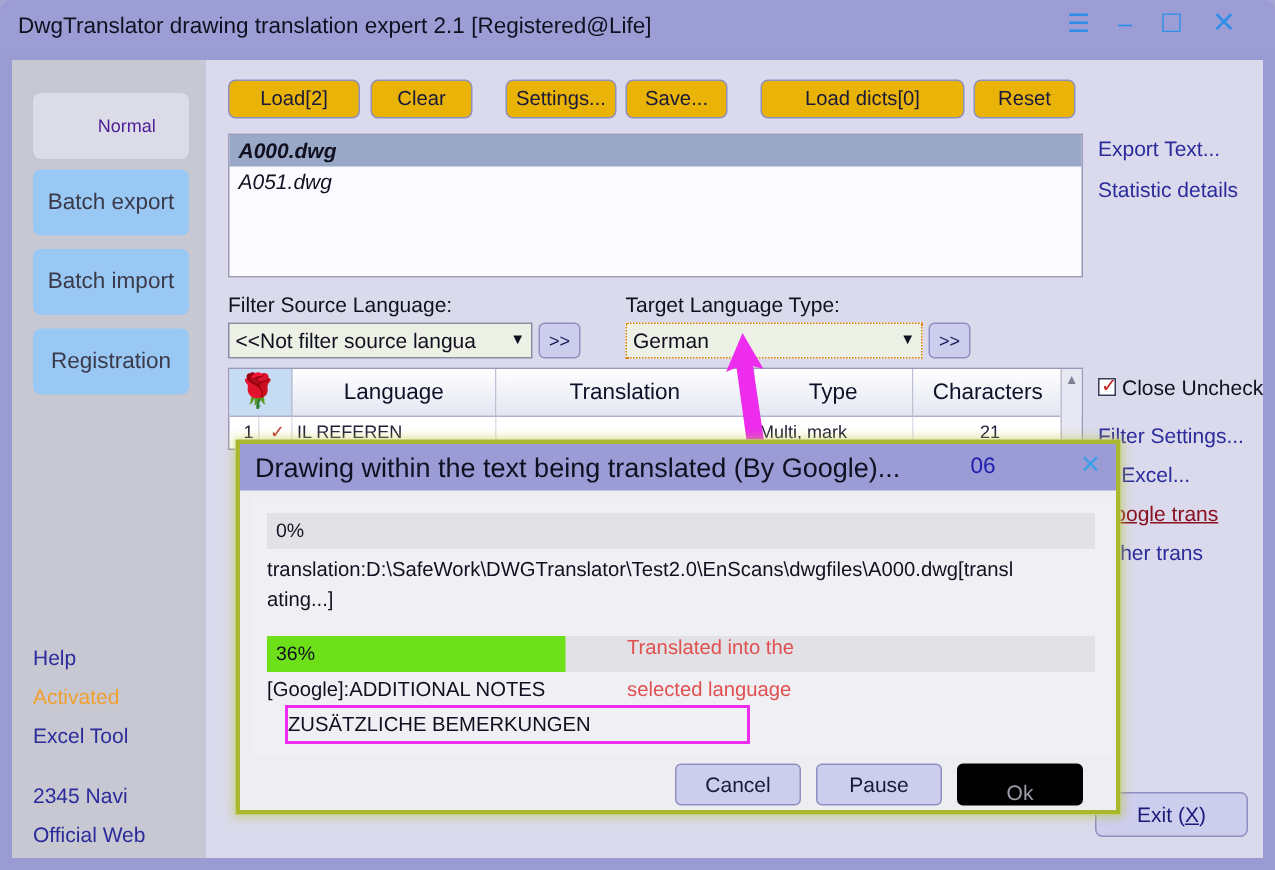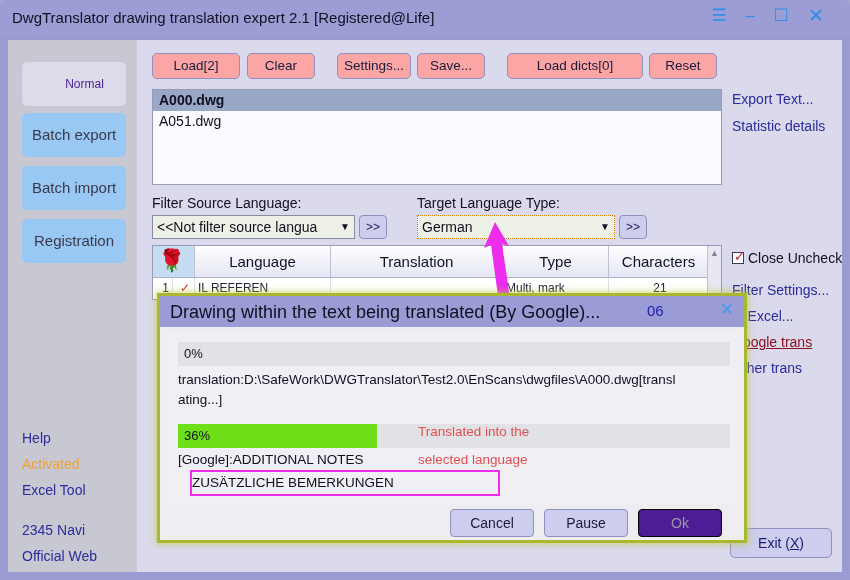--- a/index.html
+++ b/index.html
@@ -81,35 +81,35 @@
 
   
   #main {
     position:absolute; left:137px; top:40px; width:705px; height:532px;
     background:#dadaec;
   }
 
   
   .tb-btn {
     position:absolute; top:13px; height:26px;
-    background:#fca5a5; border:1px solid #8f8fc0; border-radius:5px;
+    background:#eab308; border:1px solid #8f8fc0; border-radius:5px;
     font-size:13.5px; color:#1a1a3a; text-align:center;
     line-height:24px; cursor:pointer; user-select:none;
   }
   #tb-0 { left:15px;  width:88px; }
   #tb-1 { left:110px; width:68px; }
   #tb-2 { left:200px; width:74px; }
   #tb-3 { left:280px; width:68px; }
   #tb-4 { left:370px; width:136px; }
   #tb-5 { left:512px; width:68px; }
 
   
   #filelist {
     position:absolute; left:15px; top:49px; width:570px; height:96px;
-    background:#fafaff; border:1px solid #9a9ab8;
+    background:#fafaff; border:1px solid #9a9ab8;font-style:italic;
   }
   .file-row {
     height:21px; line-height:21px; padding-left:6px;
     font-size:14px; color:#101020; cursor:pointer;
   }
   .file-row.sel { background:#9aa8c8; font-weight:bold; }
 
   .right-link {
     position:absolute;
     font-size:14px; color:#2b2b9c; cursor:pointer; white-space:nowrap;
@@ -275,21 +275,21 @@
   #an-1 { left:250px; top:120px; }
 
   .dlg-btn {
     position:absolute; top:213px; width:84px; height:28px;
     background:#cdcdee; border:1px solid #8f8fc0; border-radius:4px;
     font-size:14px; color:#1a1a3a; text-align:center; line-height:26px;
     cursor:pointer; user-select:none;
   }
   #db-cancel { left:290px; }
   #db-pause  { left:384px; }
-  #db-ok     { left:478px; background:#4c1d95; border:1px solid #000000; color:#9a9aa8; }
+  #db-ok     { left:478px; background:#000000; border:6px solid #000000; color:#9a9aa8; }
 </style>
 </head>
 <body>
 
 <div id="window">
 
   <div id="titlebar">
     <div id="title-text">DwgTranslator drawing translation expert 2.1 [Registered@Life]</div>
     <div class="win-btn" id="btn-menu">☰</div>
     <div class="win-btn" id="btn-min">–</div>

